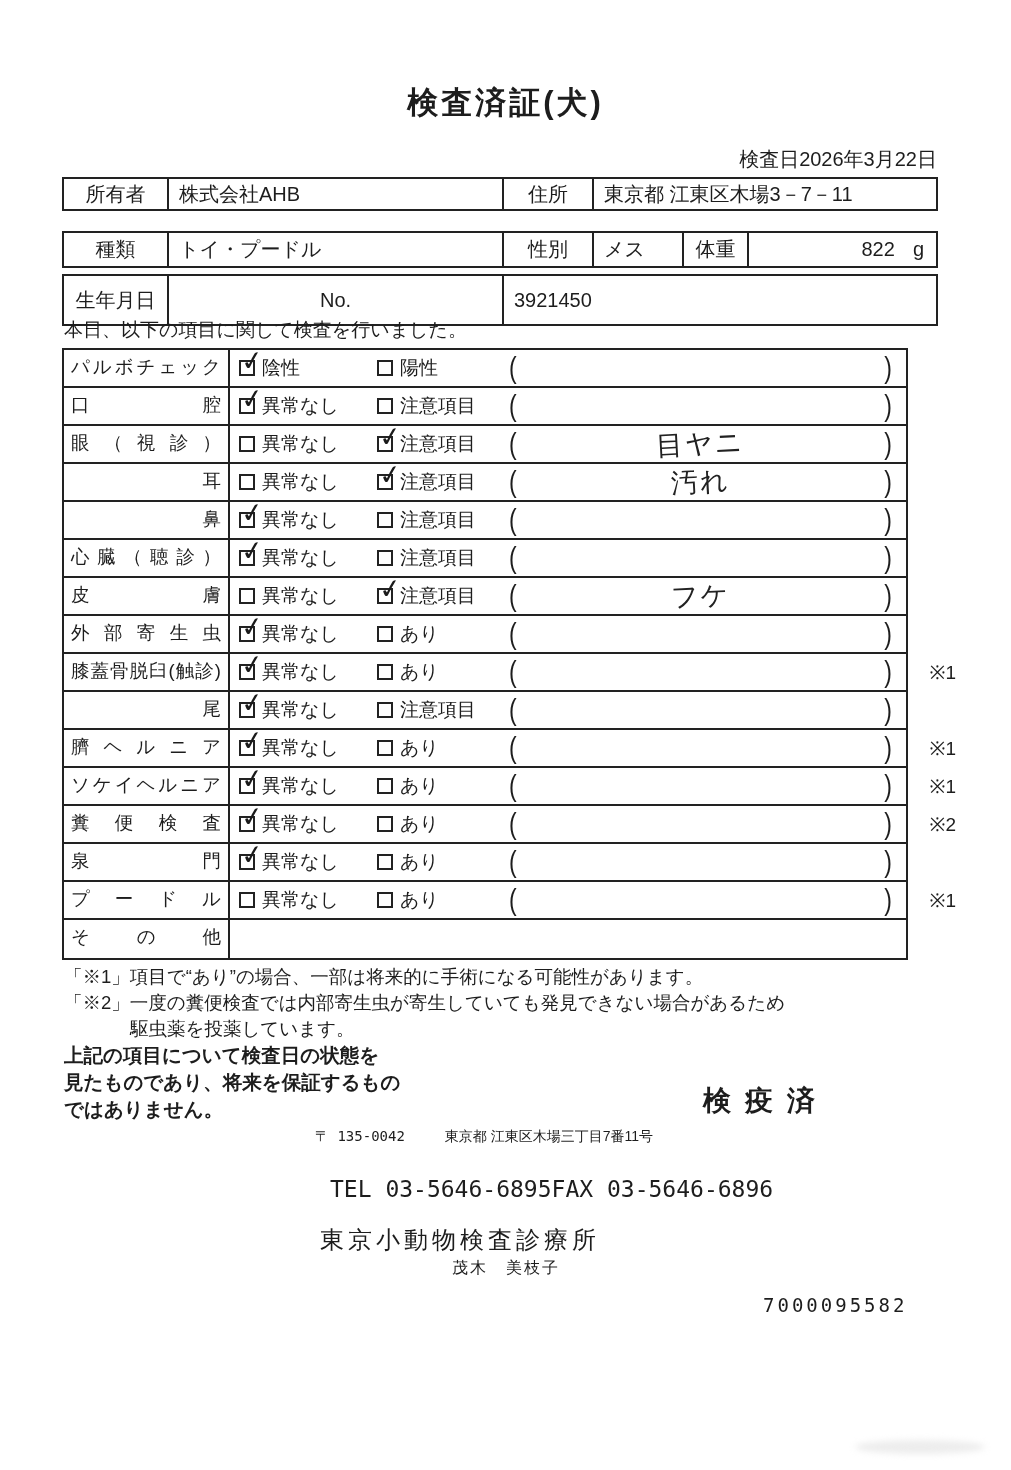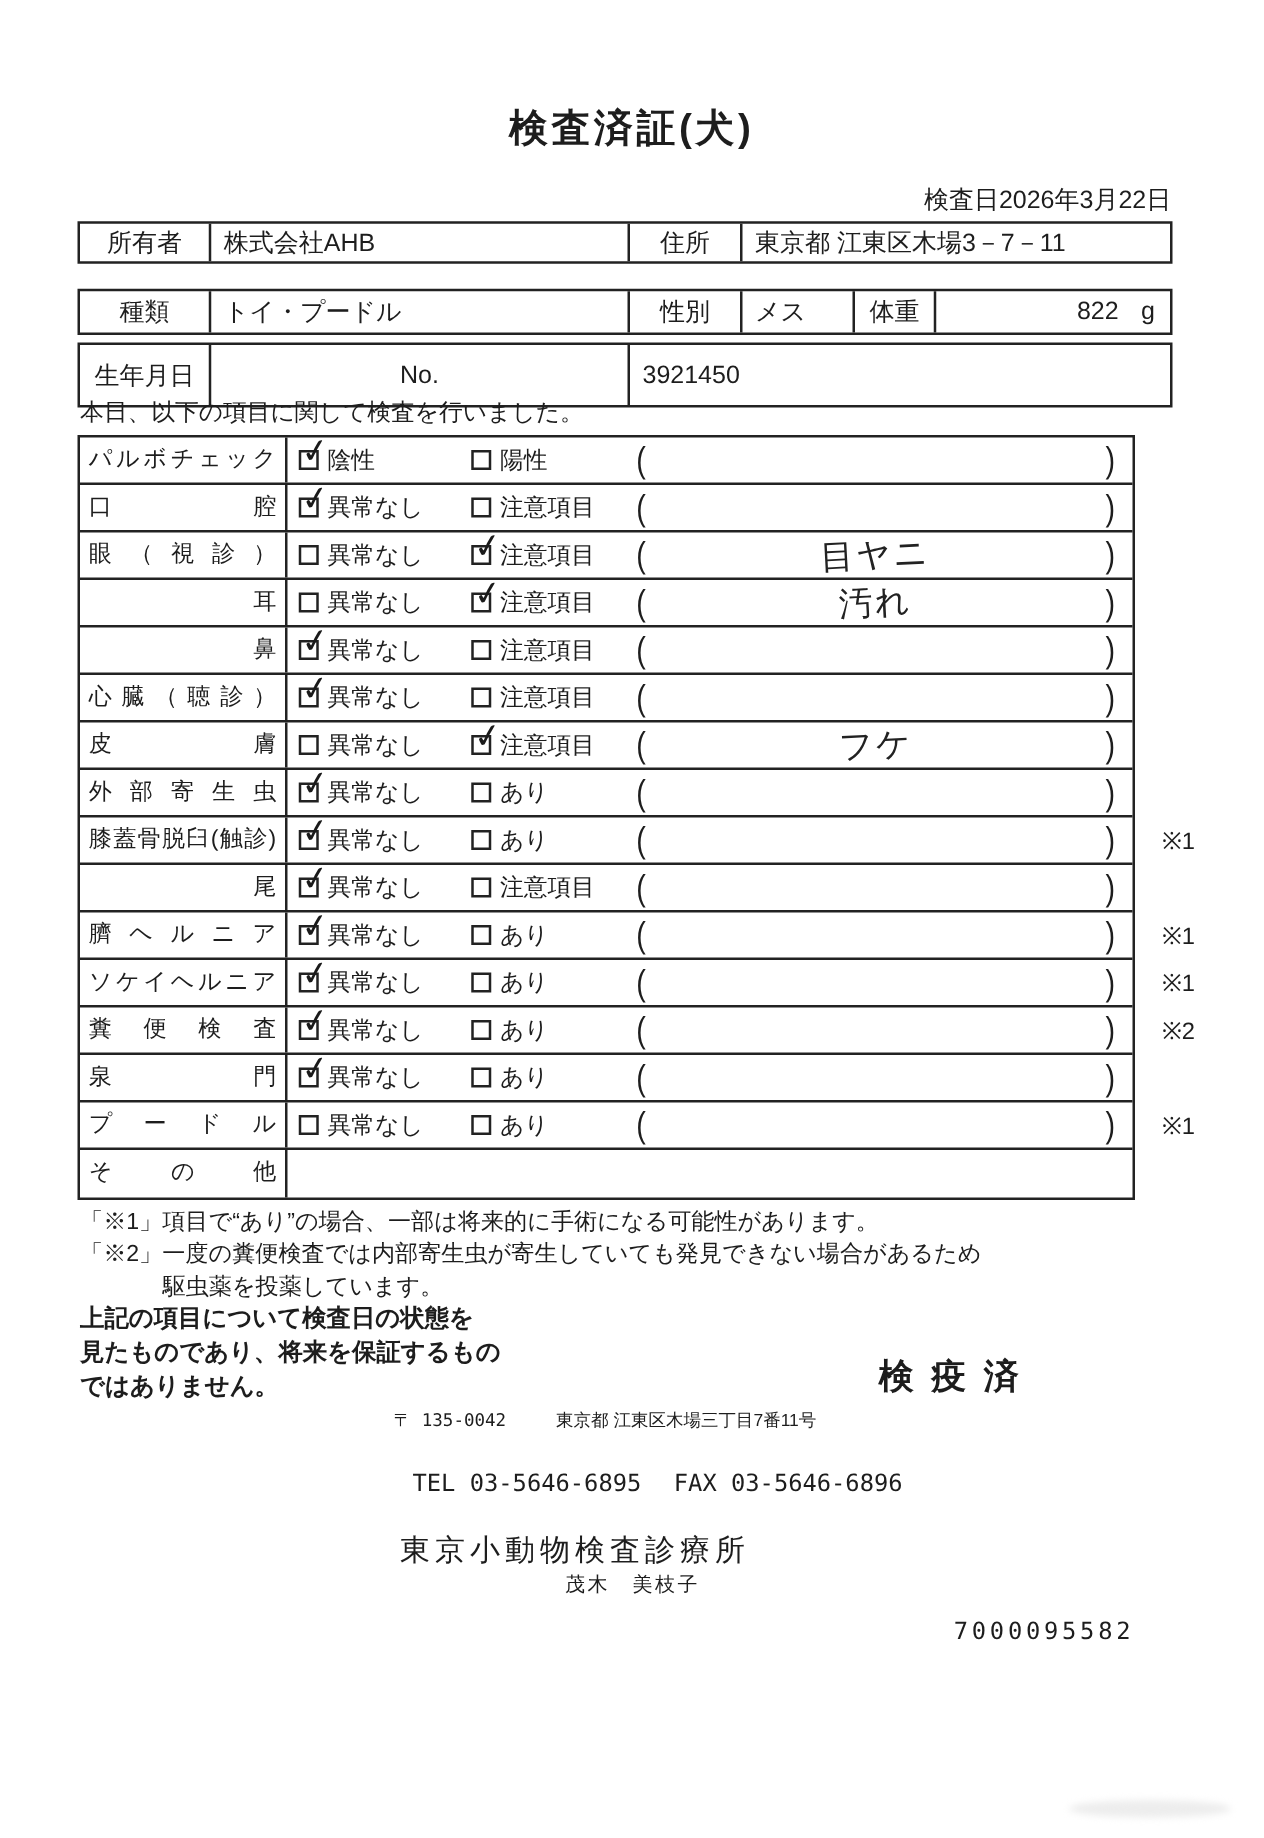--- a/index.html
+++ b/index.html
@@ -82,21 +82,21 @@
     position:absolute;top:1042px;left:64px;font-size:19.5px;font-weight:bold;line-height:27px;
   }
   .stamp{
     position:absolute;top:1082px;left:703px;font-size:28px;font-weight:bold;letter-spacing:14px;
   }
   .addr-row{
     position:absolute;top:1128px;left:315px;font-size:14px;display:flex;gap:40px;align-items:flex-start;
   }
   .mono{font-family:"DejaVu Sans Mono",monospace;}
   .tel-row{
-    position:absolute;top:1176px;left:330px;font-size:19px;display:flex;gap:26px;
+    position:absolute;top:1176px;left:330px;font-size:23px;display:flex;
   }
   .clinic{position:absolute;top:1224px;left:320px;font-size:24px;letter-spacing:4px;}
   .person{position:absolute;top:1258px;left:452px;font-size:16px;letter-spacing:2px;text-align:center;}
   .serial{position:absolute;top:1294px;left:763px;font-size:19px;letter-spacing:3px;}
   .artifact{
     position:absolute;bottom:16px;right:26px;width:130px;height:14px;border-radius:50%;
     background:#ededed;filter:blur(3px);
   }
 </style>
 </head>

